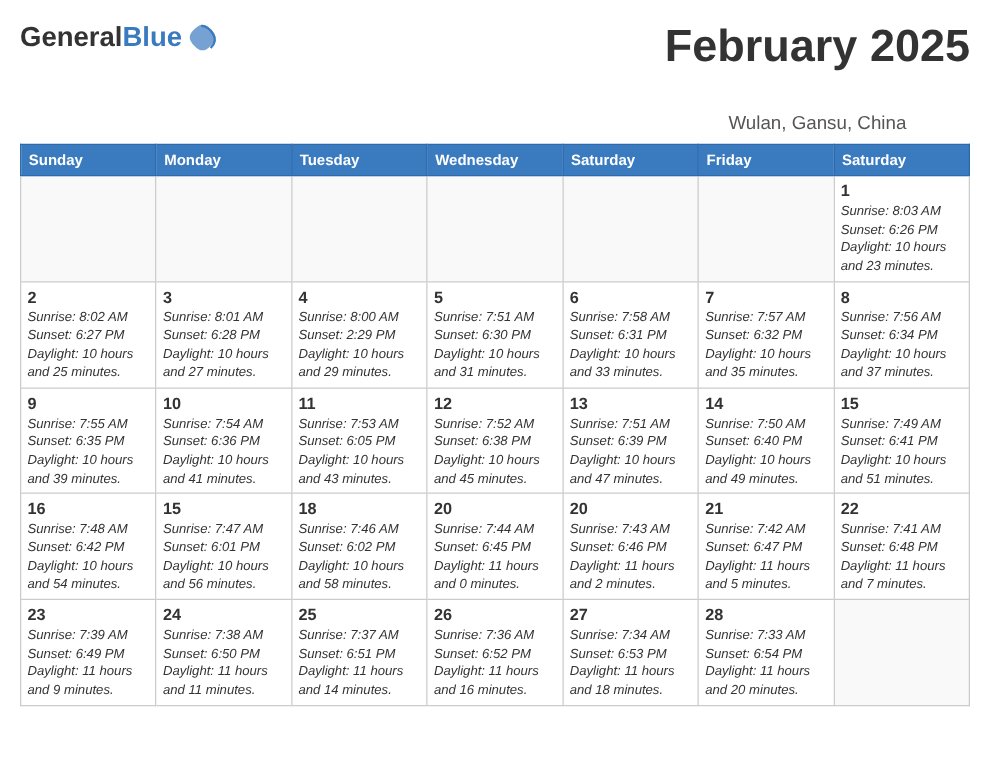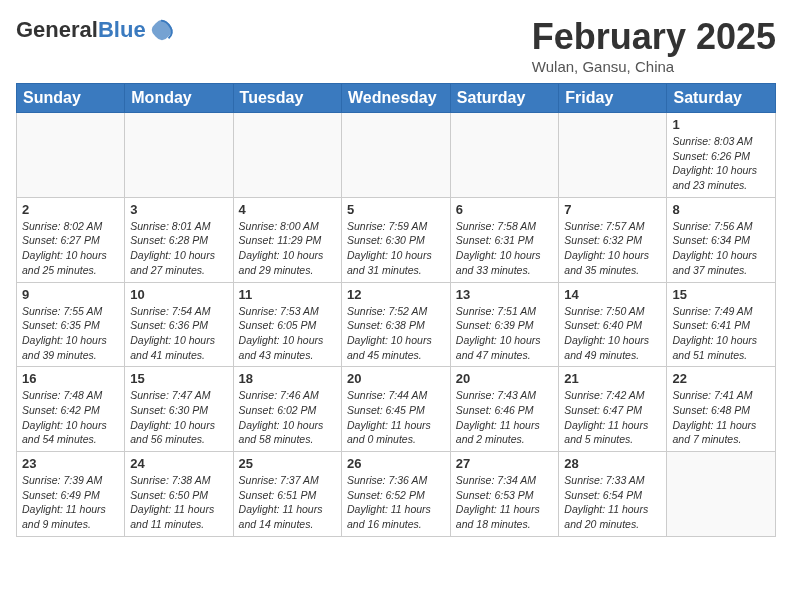--- a/index.html
+++ b/index.html
@@ -26,40 +26,41 @@
       line-height: 1.1;
     }
     .logo-general { color: #333; }
     .logo-blue { color: #3a7abf; }
     .logo-icon {
       width: 28px;
       height: 28px;
       margin-left: 2px;
     }
     .title-block {
-      text-align: left;
+      text-align: center;
     }
     .month-title {
       font-size: 36px;
       font-weight: bold;
       color: #333;
     }
     .location {
       font-size: 15px;
       color: #555;
+      margin-top: 32px;
     }
     .calendar {
       width: 100%;
       border-collapse: collapse;
       border: 1px solid #aaa;
     }
     .calendar th {
       background: #3a7abf;
       color: #fff;
-      font-size: 16px;
+      font-size: 12px;
       padding: 5px 6px;
       text-align: left;
       border: 1px solid #2d6aad;
     }
     .calendar td {
       vertical-align: top;
       border: 1px solid #ccc;
       padding: 4px 5px;
       width: 109px;
       min-height: 80px;
@@ -143,26 +144,26 @@
         </td>
         <td>
           <span class="day-num">3</span>
           <div class="day-info">Sunrise: 8:01 AM
 Sunset: 6:28 PM
 Daylight: 10 hours and 27 minutes.</div>
         </td>
         <td>
           <span class="day-num">4</span>
           <div class="day-info">Sunrise: 8:00 AM
-Sunset: 11:29 PM
+Sunset: 2:29 PM
 Daylight: 10 hours and 29 minutes.</div>
         </td>
         <td>
           <span class="day-num">5</span>
-          <div class="day-info">Sunrise: 7:59 AM
+          <div class="day-info">Sunrise: 7:51 AM
 Sunset: 6:30 PM
 Daylight: 10 hours and 31 minutes.</div>
         </td>
         <td>
           <span class="day-num">6</span>
           <div class="day-info">Sunrise: 7:58 AM
 Sunset: 6:31 PM
 Daylight: 10 hours and 33 minutes.</div>
         </td>
         <td>
@@ -225,21 +226,21 @@
       <tr>
         <td>
           <span class="day-num">16</span>
           <div class="day-info">Sunrise: 7:48 AM
 Sunset: 6:42 PM
 Daylight: 10 hours and 54 minutes.</div>
         </td>
         <td>
           <span class="day-num">15</span>
           <div class="day-info">Sunrise: 7:47 AM
-Sunset: 6:30 PM
+Sunset: 6:01 PM
 Daylight: 10 hours and 56 minutes.</div>
         </td>
         <td>
           <span class="day-num">18</span>
           <div class="day-info">Sunrise: 7:46 AM
 Sunset: 6:02 PM
 Daylight: 10 hours and 58 minutes.</div>
         </td>
         <td>
           <span class="day-num">20</span>

